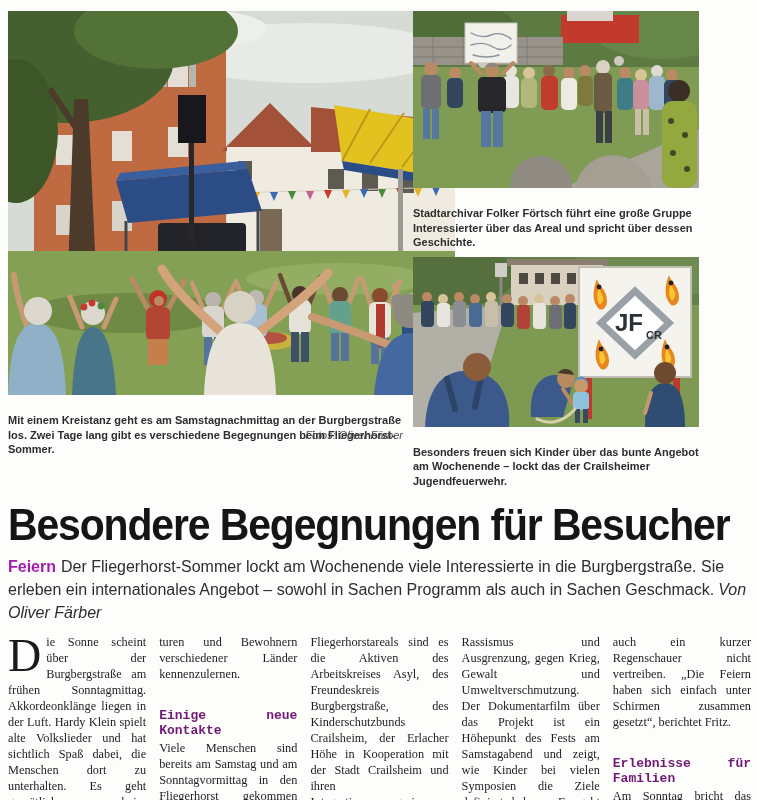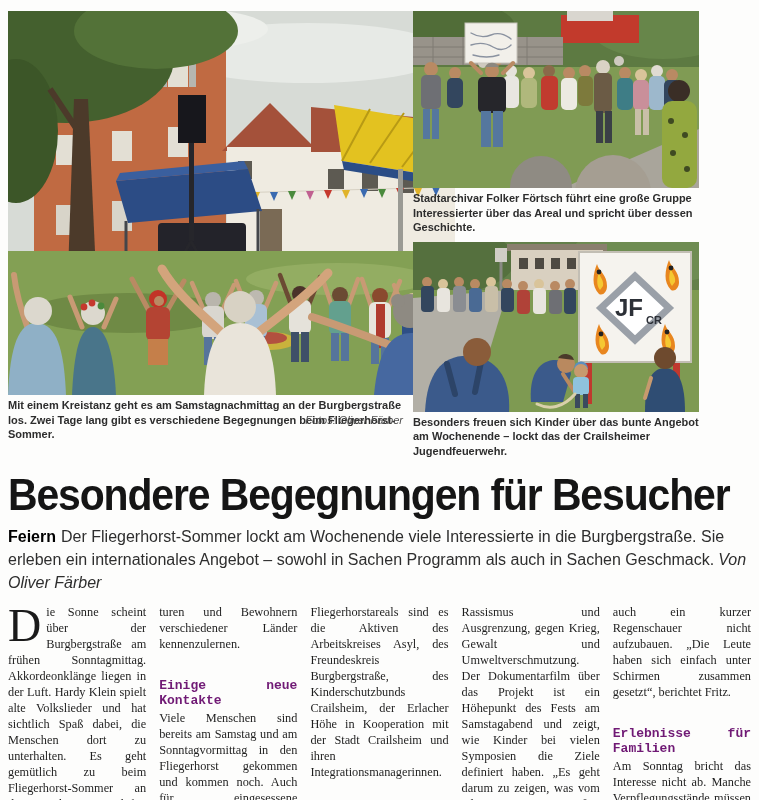--- a/index.html
+++ b/index.html
@@ -4,21 +4,21 @@
 <style>
   html,body{margin:0;padding:0;background:#ffffff;}
   .page{position:relative;width:759px;height:800px;overflow:hidden;background:#fdfdfc;
         font-family:"Liberation Sans",sans-serif;}
   .photo-row{display:flex;gap:10px;padding:11px 8px 0 8px;}
   figure{margin:0;}
   .photo-left{width:395px;}
   .right-col{width:286px;display:flex;flex-direction:column;}
   .right-col figure + figure{margin-top:7px;}
   svg.photo{display:block;background:#ccc;}
-  figcaption{font-size:11px;font-weight:bold;color:#2d2d2d;line-height:1.32;padding-top:3px;}
+  figcaption{font-size:11px;font-weight:bold;color:#2d2d2d;line-height:1.32;padding-top:18px;}
   .cap-wrap{position:relative;}
   .credit{position:absolute;right:0;bottom:14px;font-weight:normal;font-style:italic;color:#4e4e4e;}
   h1.headline{margin:15px 0 0 8px;font-size:44px;font-weight:bold;color:#151515;
       letter-spacing:-1.2px;white-space:nowrap;line-height:1.0;
       transform:scaleX(0.93);transform-origin:left center;}
   .lead{margin:9px 8px 0 8px;font-size:16px;line-height:1.42;color:#2e2e2e;}
   .kicker{font-weight:bold;margin-right:5px;}
   .byline{font-style:italic;margin-left:4px;}
   .columns{display:flex;gap:13px;margin:11px 8px 0 8px;height:236px;overflow:hidden;}
   .col{flex:1;font-family:"Liberation Serif",serif;font-size:12.3px;line-height:1.3;
@@ -360,38 +360,38 @@
             <path d="M238,136 L232,156" stroke="#c79a6e" stroke-width="4" fill="none"></path>
           </g>
         </svg>
         <figcaption>Besonders freuen sich Kinder über das bunte Angebot am Wochenende – lockt das der Crailsheimer Jugendfeuerwehr.</figcaption>
       </figure>
     </div>
   </div>
 
   <h1 class="headline">Besondere Begegnungen für Besucher</h1>
 
-  <p class="lead"><strong class="kicker" style="color: #000000;">Feiern</strong><span>Der Fliegerhorst-Sommer lockt am Wochenende viele Interessierte in die Burgbergstraße. Sie erleben ein internationales Angebot – sowohl in Sachen Programm als auch in Sachen Geschmack.</span><em class="byline">Von Oliver Färber</em></p>
+  <p class="lead"><strong class="kicker" style="color: #a21caf;">Feiern</strong><span>Der Fliegerhorst-Sommer lockt am Wochenende viele Interessierte in die Burgbergstraße. Sie erleben ein internationales Angebot – sowohl in Sachen Programm als auch in Sachen Geschmack.</span><em class="byline">Von Oliver Färber</em></p>
 
   <div class="columns" id="columns">
       <div class="col">
         <p><span class="dropcap">D</span>ie Sonne scheint über der Burgbergstraße am frühen Sonntagmittag. Akkordeonklänge liegen in der Luft. Hardy Klein spielt alte Volkslieder und hat sichtlich Spaß dabei, die Menschen dort zu unterhalten. Es geht gemütlich zu beim Fliegerhorst-Sommer an den Tischen. Es duftet herrlich nach Essen. „Hier, das schmeckt gut!“, sagt eine Frau mit einem Lächeln auf den Lippen und einem Haarkranz auf dem Kopf.</p>
       </div>
       <div class="col">
         <p>turen und Bewohnern verschiedener Länder kennenzulernen.</p>
         <h3>Einige neue Kontakte</h3>
         <p>Viele Menschen sind bereits am Samstag und am Sonntagvormittag in den Fliegerhorst gekommen und kommen noch. Auch für eingesessene Crailsheimer ist es die Chance, einmal wieder das Areal zu besuchen und Kontakt mit den Bewohnern dort aufzubauen. „Und das haben schon viele wahrgenommen“, berichtet Andreas Fritz, Freier Mitarbeiter beim Projekt Zukunftswerk Fliegerhorst, welches das Fest organisiert hat. Viele – vor allem auch Ehrenamtliche – beteiligen sich daran, um ein großes buntes Programm anzubieten, das gleich einen mehrseitigen Flyer füllt. Neben Zukunftswerk-Akteuren, Flüchtlingen und Bewohnern des</p>
       </div>
       <div class="col">
         <p>Fliegerhorstareals sind es die Aktiven des Arbeitskreises Asyl, des Freundeskreis Burgbergstraße, des Kinderschutzbunds Crailsheim, der Erlacher Höhe in Kooperation mit der Stadt Crailsheim und ihren Integrationsmanagerinnen.</p>
         <h3>Schilder gegen Alltagsprobleme</h3>
       </div>
       <div class="col">
         <p>Rassismus und Ausgrenzung, gegen Krieg, Gewalt und Umweltverschmutzung. Der Dokumentarfilm über das Projekt ist ein Höhepunkt des Fests am Samstagabend und zeigt, wie Kinder bei vielen Symposien die Ziele definiert haben. „Es geht darum zu zeigen, was vom Kleinen zum Großen möglich ist“, so Markus Stettner-Ruff vom Zukunftswerk.</p>
       </div>
       <div class="col">
-        <p>auch ein kurzer Regenschauer nicht aufzubauen. „Die Leute haben sich einfach unter Schirmen zusammen gesetzt“, berichtet Fritz.</p>
+        <p>auch ein kurzer Regenschauer nicht vertreiben. „Die Feiern haben sich einfach unter Schirmen zusammen gesetzt“, berichtet Fritz.</p>
         <h3>Erlebnisse für Familien</h3>
         <p>Am Sonntag bricht das Interesse nicht ab. Manche Verpflegungsstände müssen nachkochen, um der Nachfrage Herr zu werden. Besonders Kinder spricht das große Angebot auf der Spielstraße an. Die Eltern nehmen sich Zeit, um mit ihren Kleinen ihre Erlebnisse zu teilen. Auch am Sonntag gibt es noch einmal das Angebot, sich an Kreistänzen zu beteiligen. Und am Abend sitzen wieder alle bei Musik zusammen: Mit Jürgen Wünsch und Frieder Scherer gibt es Jazz, Liliane Todorova sing Lieder aus ihrer ukrainischen Heimat.</p>
       </div>
     </div>
 
 </div>
 
 </body></html>

